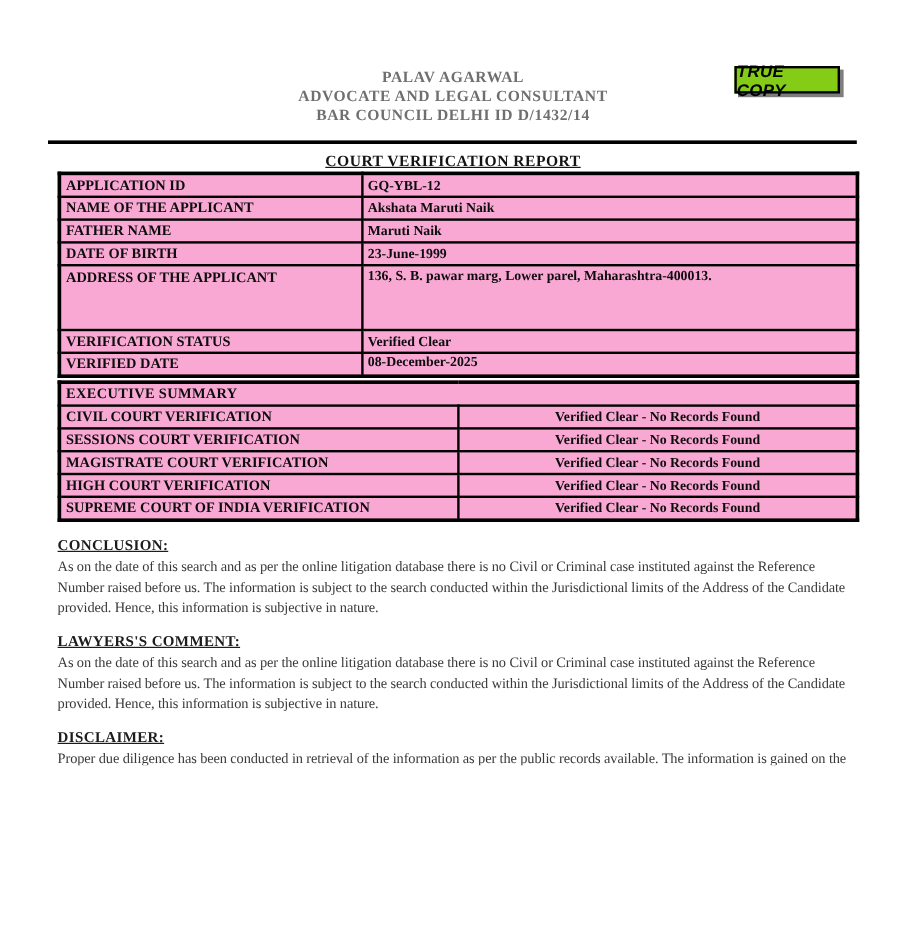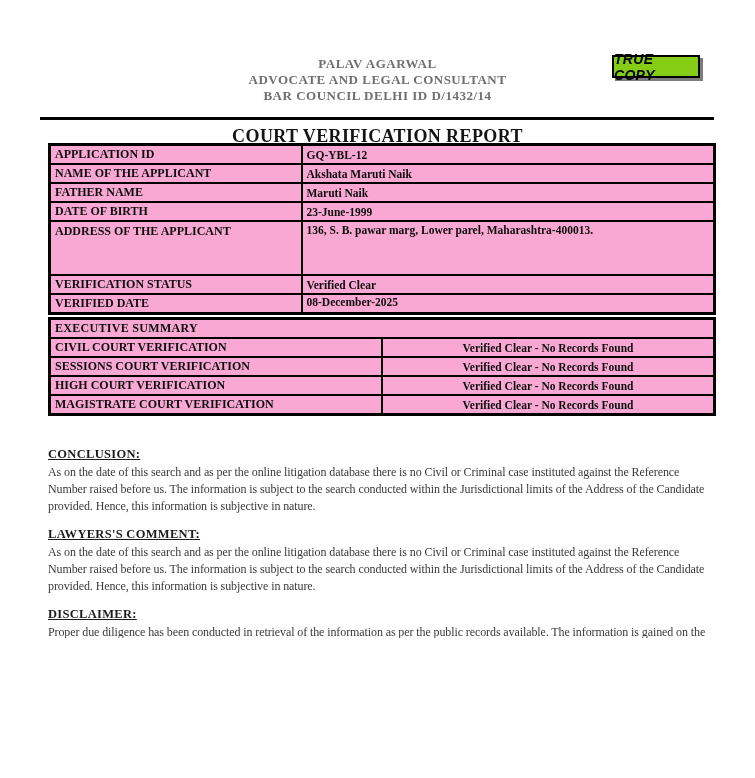--- a/index.html
+++ b/index.html
@@ -22,21 +22,21 @@
     position:absolute; left:612px; top:55px; width:88px; height:23px;
     border:2px solid #000; background:#84cc16;
     box-shadow:3px 3px 0 #7d7d7d;
     font-family:"Liberation Sans","DejaVu Sans",sans-serif;
     font-style:italic; font-weight:bold; font-size:14px; letter-spacing:.3px;
     display:flex; align-items:center; justify-content:center; color:#000;
   }
   .rule { position:absolute; left:40px; top:117px; width:674px; height:3px; background:#000; }
   .doc-title {
     position:absolute; top:126px; left:0; right:0; text-align:center;
-    font-size:18px; font-weight:bold; letter-spacing:.4px;
+    font-size:13px; font-weight:bold; letter-spacing:.4px;
     text-decoration:underline; color:#141414;
   }
   
   table { border-collapse:collapse; table-layout:fixed; background:#f9a8d4; }
   .t1 { position:absolute; left:48px; top:143px; width:668px; border:3px solid #000; }
   .t2 { position:absolute; left:48px; top:317px; width:668px; border:3px solid #000; }
   td { border:2px solid #000; font-size:12px; font-weight:bold; color:#0d0d0d;
        padding:1px 4px; vertical-align:middle; }
   .t1 td.lab { width:252px; }
   .t1 tr.norm td { height:19px; }
@@ -121,25 +121,29 @@
     </tr>
     <tr>
       <td class="lab">CIVIL COURT VERIFICATION</td>
       <td class="val">Verified Clear - No Records Found</td>
     </tr>
     <tr>
       <td class="lab">SESSIONS COURT VERIFICATION</td>
       <td class="val">Verified Clear - No Records Found</td>
     </tr>
     <tr>
+      <td class="lab">MAGISTRATE COURT VERIFICATION</td>
+      <td class="val">Verified Clear - No Records Found</td>
+    </tr>
+    <tr>
       <td class="lab">HIGH COURT VERIFICATION</td>
       <td class="val">Verified Clear - No Records Found</td>
     </tr>
     <tr>
-      <td class="lab">MAGISTRATE COURT VERIFICATION</td>
+      <td class="lab">SUPREME COURT OF INDIA VERIFICATION</td>
       <td class="val">Verified Clear - No Records Found</td>
     </tr>
   </tbody>
     </table>
 
   <div class="sections">
     <div class="sec-head">CONCLUSION:</div>
     <div class="sec-body">As on the date of this search and as per the online litigation database there is no Civil or Criminal case instituted against the Reference Number raised before us. The information is subject to the search conducted within the Jurisdictional limits of the Address of the Candidate provided. Hence, this information is subjective in nature.</div>
     <div class="sec-head">LAWYERS'S COMMENT:</div>
     <div class="sec-body">As on the date of this search and as per the online litigation database there is no Civil or Criminal case instituted against the Reference Number raised before us. The information is subject to the search conducted within the Jurisdictional limits of the Address of the Candidate provided. Hence, this information is subjective in nature.</div>

